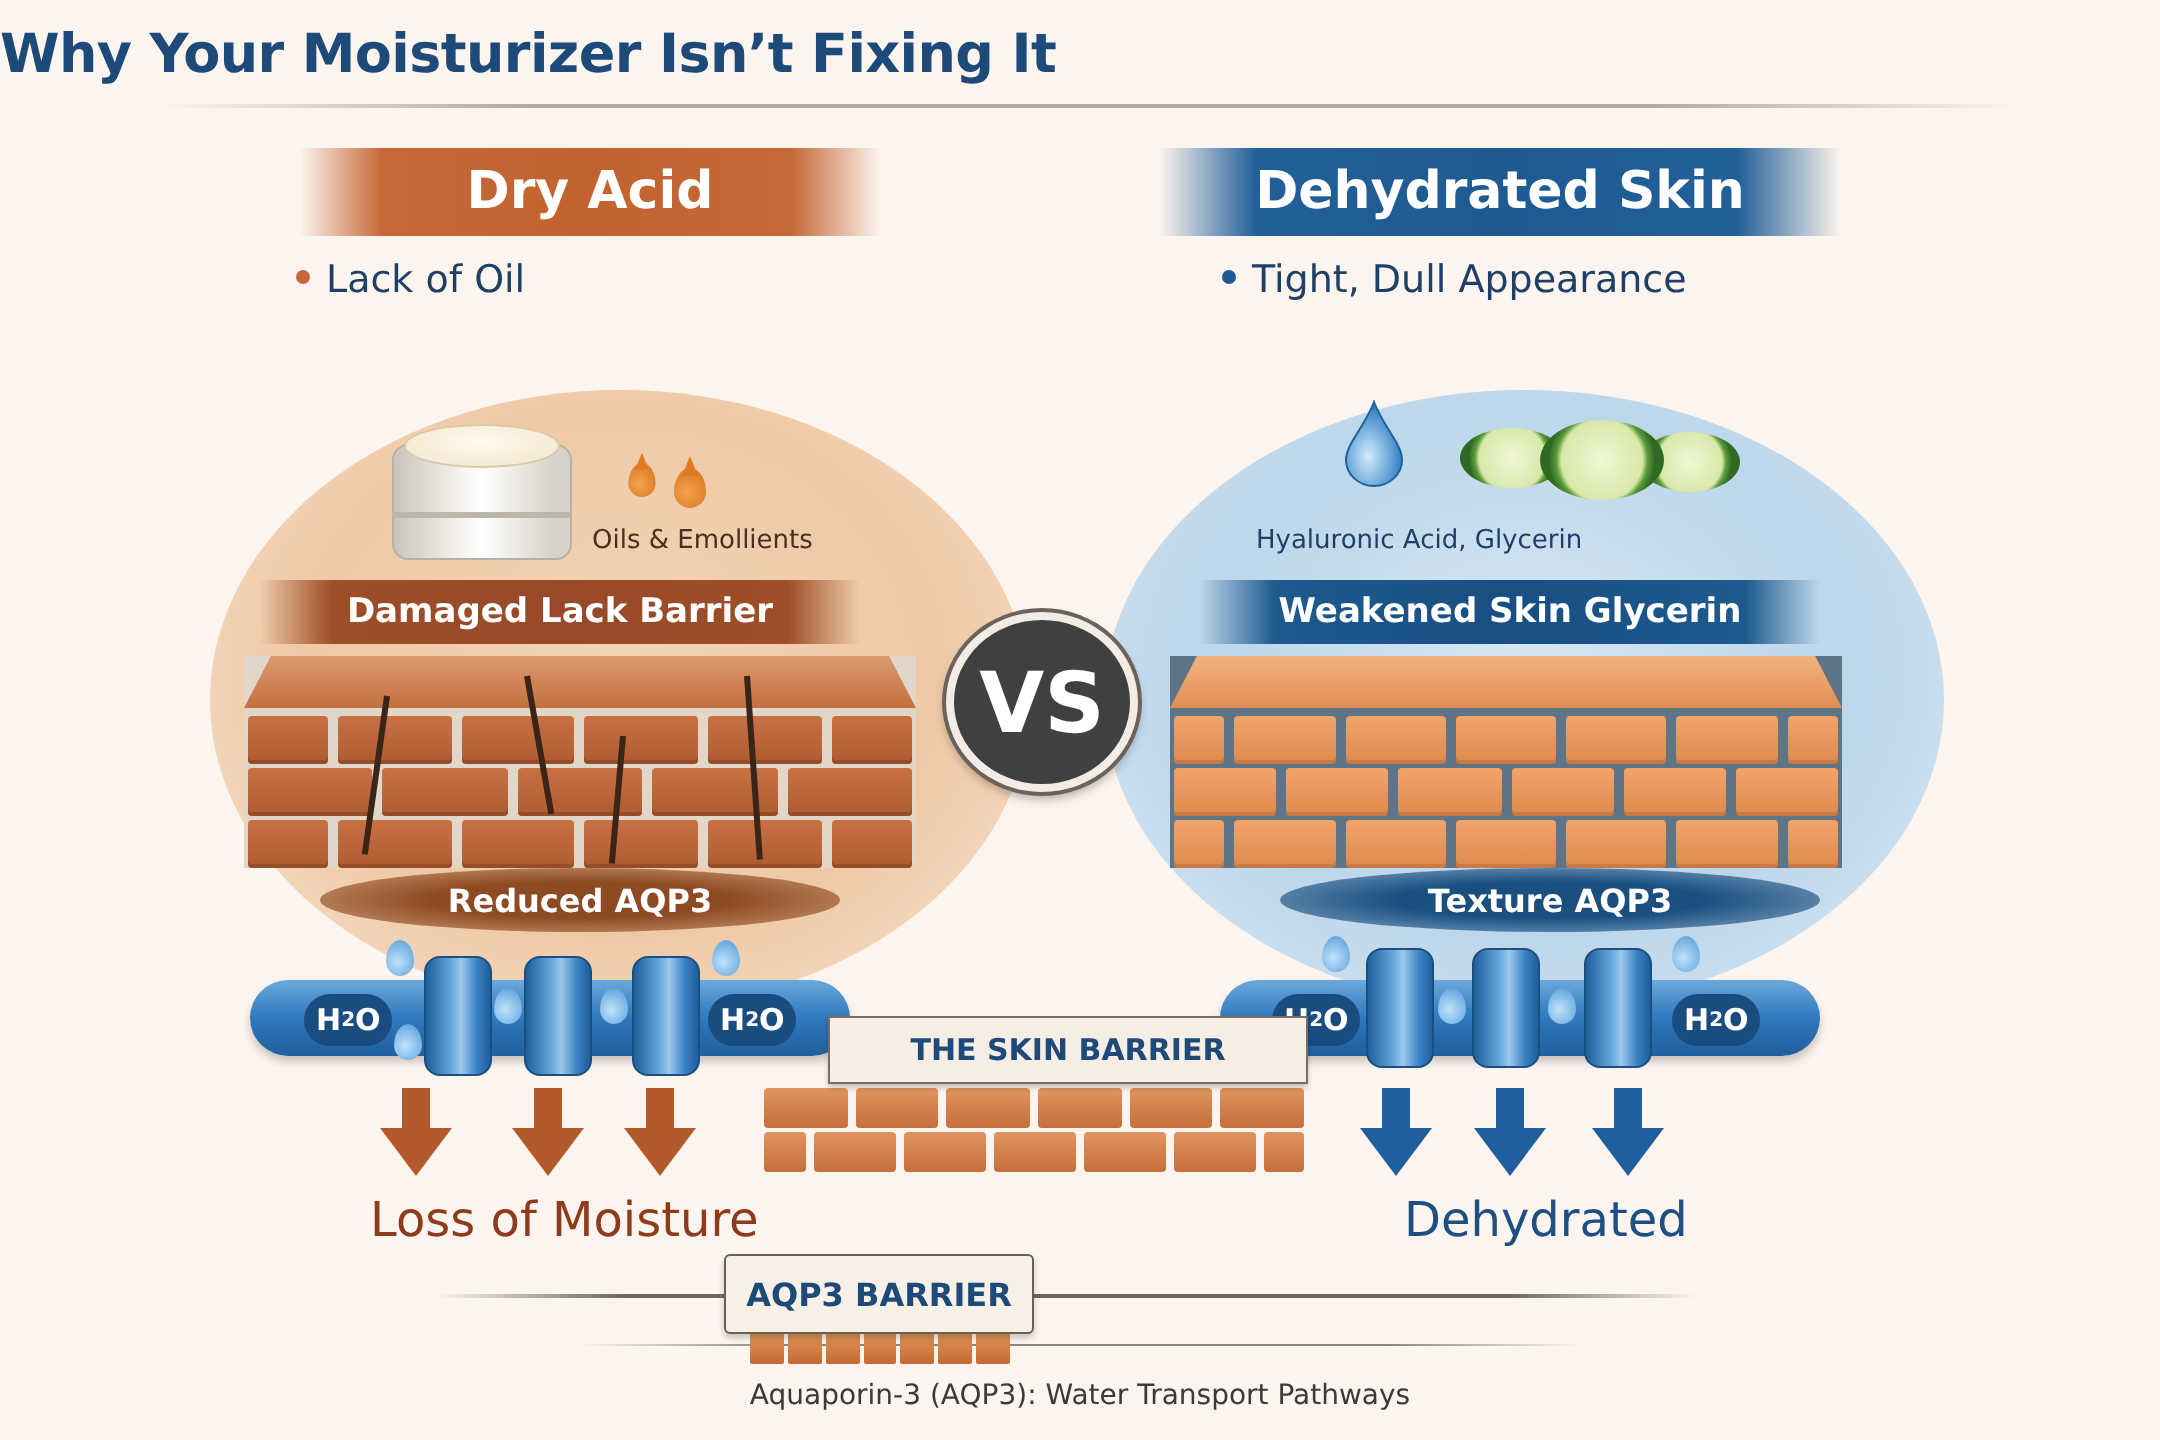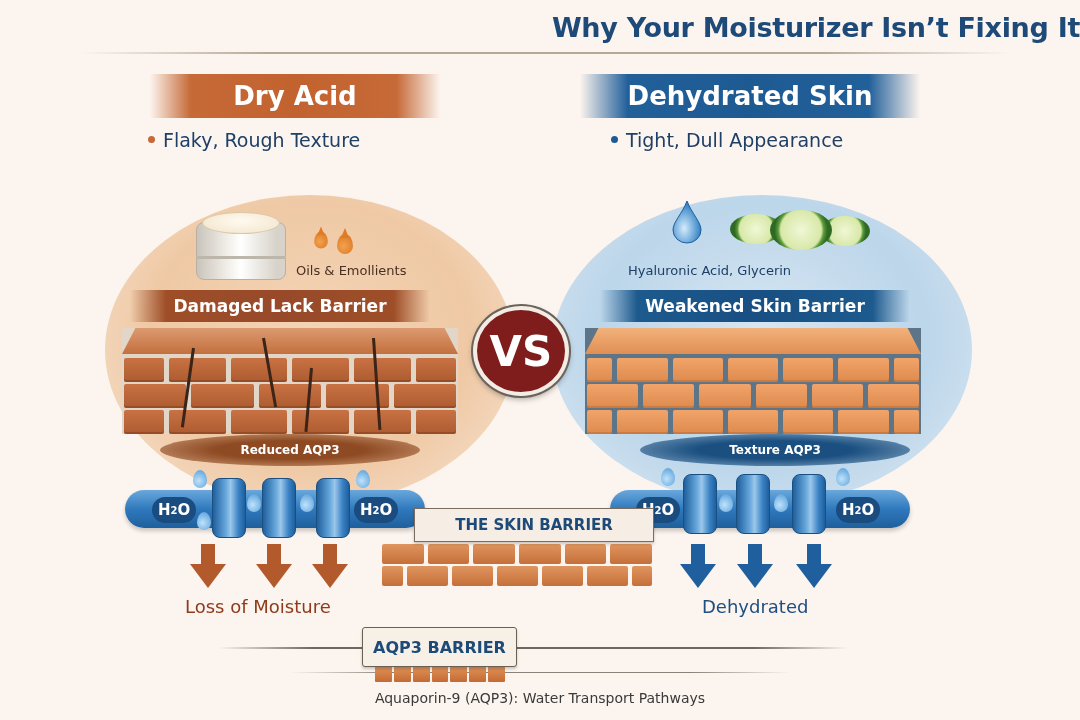--- a/index.html
+++ b/index.html
@@ -6,21 +6,21 @@
   html, body { width: 1080px; height: 720px; overflow: hidden; }
   body {
     background: #fcf4ee;
     font-family: "DejaVu Sans", "Liberation Sans", sans-serif;
     position: relative;
   }
   .abs { position: absolute; }
 
   
   .title {
-    left: 0; width: 1080px; top: 12px; text-align: right;
+    left: 0; width: 1080px; top: 12px; text-align: left;
     font-family: "DejaVu Sans", sans-serif; font-weight: bold;
     font-size: 27px; color: #1d4a78; letter-spacing: -0.3px;
   }
   .title-rule {
     left: 80px; width: 930px; top: 52px; height: 2px;
     background: linear-gradient(90deg, rgba(150,130,110,0), #b8a898 20%, #b8a898 80%, rgba(150,130,110,0));
   }
 
   
   .brush {
@@ -97,26 +97,26 @@
   .wall.dry .brick { background: linear-gradient(#c87244, #ad5b30); box-shadow: inset 0 -2px 0 rgba(80,30,10,.25); }
   .wall.dry { background: #e2d6c8; }
   .wall.dehy { left: 585px; top: 328px; width: 336px; height: 106px; background: #5e7487; }
   .wall.dehy .top { background: linear-gradient(#f2b27c, #e08f53); }
   .wall.dehy .brick { background: linear-gradient(#f1a46a, #de8a4e); box-shadow: inset 0 -2px 0 rgba(120,60,20,.2); }
   .r1 { top: 30px; } .r2 { top: 56px; } .r3 { top: 82px; }
   .crack { position: absolute; width: 3px; background: #3b2418; transform-origin: top; }
 
   
   .vs { left: 473px; top: 306px; width: 96px; height: 90px; border-radius: 50%;
-    background: #7f1d1d; border: 4px solid #f3ece4; box-shadow: 0 0 0 2px #6a625b, 0 3px 6px rgba(0,0,0,.35);
+    background: #404040; border: 4px solid #f3ece4; box-shadow: 0 0 0 2px #6a625b, 0 3px 6px rgba(0,0,0,.35);
     display: flex; align-items: center; justify-content: center; color: #fff; font-size: 42px; font-weight: bold; }
 
   
   .aqp { height: 32px; display: flex; align-items: center; justify-content: center;
-    color: #fff; font-weight: bold; font-size: 12px; border-radius: 50%; text-align: center; }
+    color: #fff; font-weight: bold; font-size: 16px; border-radius: 50%; text-align: center; }
   .aqp.dry { left: 160px; width: 260px; top: 434px; background: radial-gradient(ellipse, #8e4a22 40%, rgba(142,74,34,.6) 75%, rgba(142,74,34,0) 100%); }
   .aqp.dehy { left: 640px; width: 270px; top: 434px; background: radial-gradient(ellipse, #1a4f80 40%, rgba(26,79,128,.6) 75%, rgba(26,79,128,0) 100%); }
 
   
   .pipe { height: 38px; border-radius: 19px; background: linear-gradient(#6aa8dc, #2f79bd 50%, #1f5f9d); box-shadow: 0 3px 4px rgba(0,0,0,.2); }
   .pipe.dry { left: 125px; width: 300px; top: 490px; }
   .pipe.dehy { left: 610px; width: 300px; top: 490px; }
   .cyl { width: 34px; height: 60px; border-radius: 8px;
     background: linear-gradient(90deg, #1f5f9d, #66a7dc 40%, #9cc7ea 55%, #3a82c4 80%, #1f5f9d); border: 1px solid #1a4f80; }
   .h2o { height: 26px; padding: 0 6px; border-radius: 13px; background: #1a4c80;
@@ -125,21 +125,21 @@
   .drop { width: 14px; height: 18px; background: radial-gradient(circle at 40% 60%, #bfe2fb, #4b97d6);
     border-radius: 50% 50% 50% 50% / 60% 60% 40% 40%; }
 
   
   .arrow { width: 36px; height: 44px; }
   .arrow .shaft { position: absolute; left: 11px; top: 0; width: 14px; height: 22px; }
   .arrow .head { position: absolute; left: 0; top: 20px; width: 36px; height: 24px; clip-path: polygon(0 0, 100% 0, 50% 100%); }
   .arrow.dry .shaft, .arrow.dry .head { background: #b35a2c; }
   .arrow.dehy .shaft, .arrow.dehy .head { background: #1f5f9d; }
 
-  .result { font-size: 18px; text-align: center; }
+  .result { font-size: 24px; text-align: center; }
   .result.dry { left: 185px; top: 596px; color: #8e3b1c; }
   .result.dehy { left: 702px; top: 596px; color: #1e4f82; }
 
   
   .skin-sign { left: 414px; top: 508px; width: 240px; height: 34px; background: #f6eee4;
     border: 1px solid #7a6c5e; display: flex; align-items: center; justify-content: center;
     color: #1d4a78; font-weight: bold; font-size: 15px; box-shadow: 0 2px 3px rgba(0,0,0,.2); }
   .center-wall { left: 382px; top: 540px; width: 270px; height: 46px; }
   .center-wall .row { position: absolute; left: 0; width: 100%; height: 20px; display: flex; gap: 4px; }
   .center-wall .brick { flex: 1; background: linear-gradient(#e0955e, #c56f3a); border-radius: 2px; }
@@ -160,21 +160,21 @@
 <div class="abs title">Why Your Moisturizer Isn’t Fixing It</div>
 <div class="abs title-rule"></div>
 
 <div class="abs circle-dry"></div>
 <div class="abs circle-dehy"></div>
 
 <div class="abs brush dry">Dry Acid</div>
 <div class="abs brush dehy">Dehydrated Skin</div>
 
 <div class="abs bullets dry">
-  <div><span class="dot"></span><span>Flaky, Rough Texture</span></div>
+  <div><span class="dot"></span><span>Lack of Oil</span></div>
 </div>
 <div class="abs bullets dehy">
   <div><span class="dot"></span><span>Tight, Dull Appearance</span></div>
 </div>
 
 <div class="abs jar">
   <div class="lid"></div>
     <div class="ring"></div>
     <div class="cream"></div>
 </div>
@@ -190,21 +190,21 @@
       </radialGradient>
     </defs>
   <path d="M15 1 C 20 14, 29 22, 29 30 A 14 13 0 0 1 1 30 C 1 22, 10 14, 15 1 Z" fill="url(#wd)" stroke="#1f5f9d" stroke-width="1"></path>
 </svg>
 <div class="abs cuke cuke1"></div>
 <div class="abs cuke cuke2"></div>
 <div class="abs cuke cuke3"></div>
 <div class="abs caption-hya">Hyaluronic Acid, Glycerin</div>
 
 <div class="abs banner dry">Damaged Lack Barrier</div>
-<div class="abs banner dehy">Weakened Skin Barrier</div>
+<div class="abs banner dehy">Weakened Skin Glycerin</div>
 
 <div class="abs wall dry">
   <div class="top"></div>
   <div class="row r1">
       <div class="brick"></div>
       <div class="brick" style="flex:1.4"></div>
       <div class="brick" style="flex:1.4"></div>
       <div class="brick" style="flex:1.4"></div>
       <div class="brick" style="flex:1.4"></div>
       <div class="brick"></div>
@@ -357,13 +357,13 @@
 <div class="abs aqp-wall">
   <div class="brick"></div>
     <div class="brick"></div>
     <div class="brick"></div>
     <div class="brick"></div>
     <div class="brick"></div>
     <div class="brick"></div>
     <div class="brick"></div>
 </div>
 <div class="abs aqp-sign">AQP3 BARRIER</div>
-<div class="abs subtitle">Aquaporin-9 (AQP3): Water Transport Pathways</div>
+<div class="abs subtitle">Aquaporin-3 (AQP3): Water Transport Pathways</div>
 
 </body></html>

